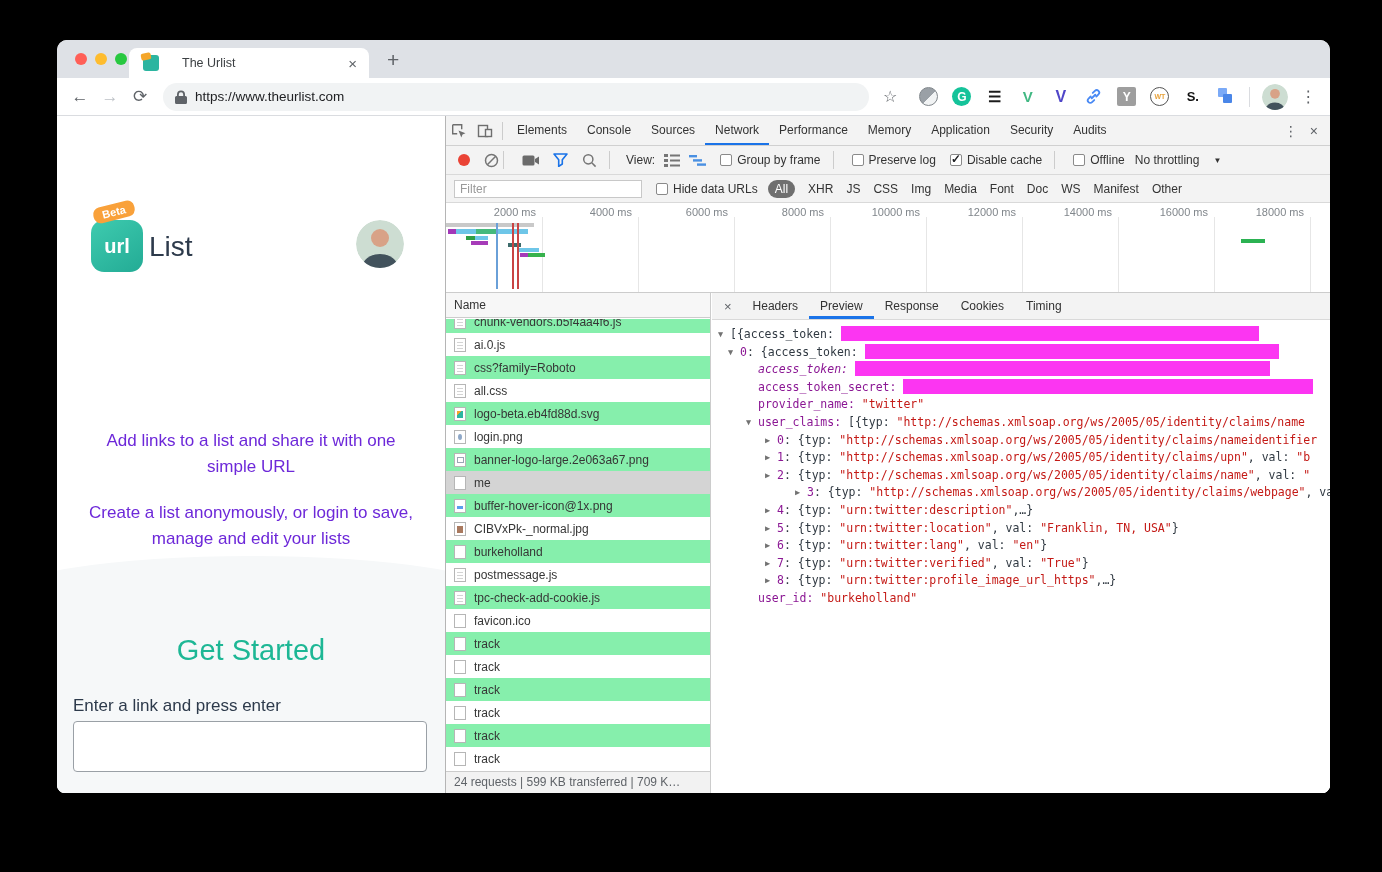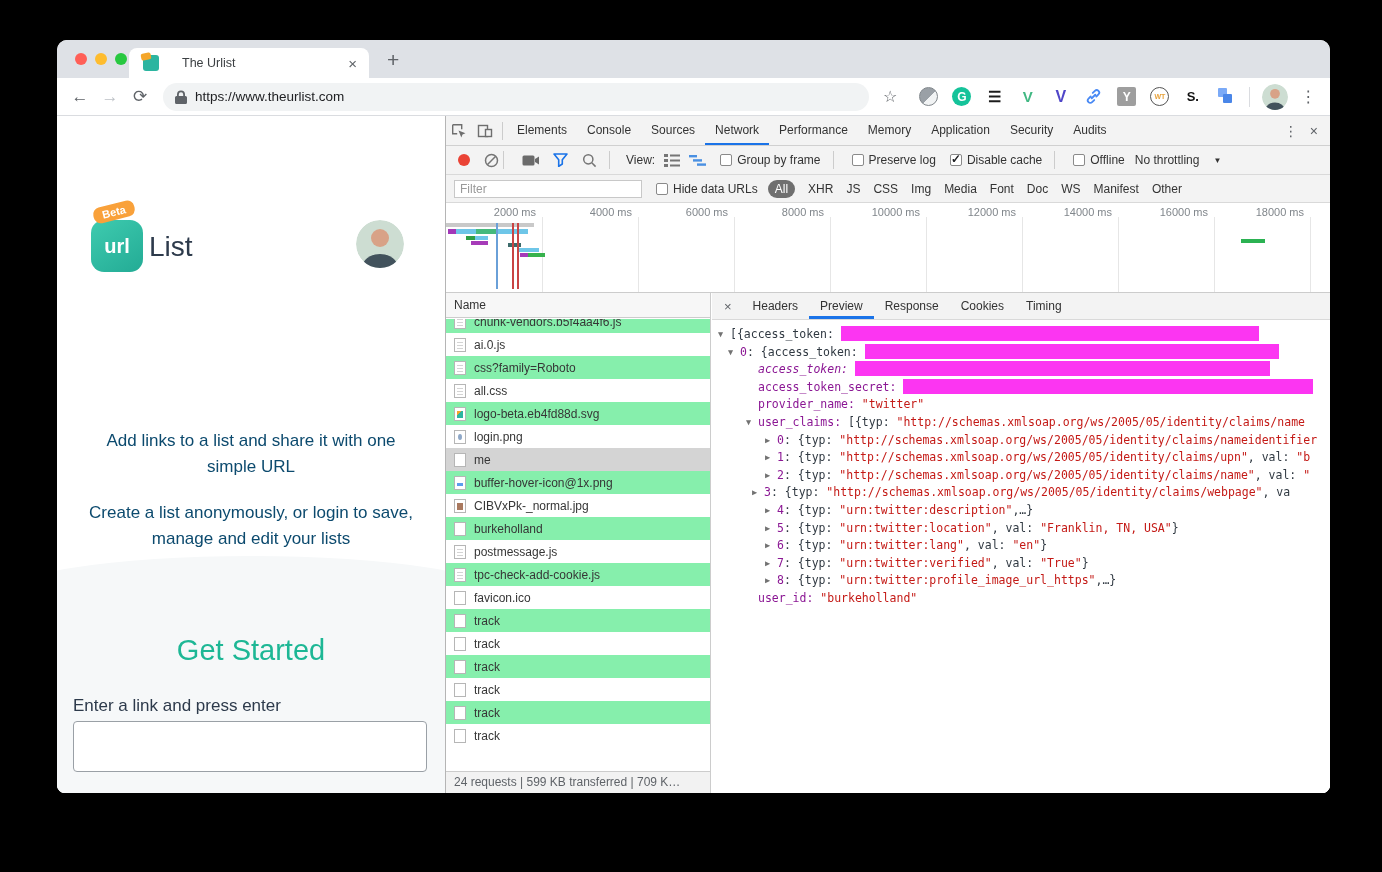--- a/index.html
+++ b/index.html
@@ -44,21 +44,21 @@
   .menu-dots{margin-left:12px;font-size:16px;color:#5f6368;letter-spacing:0;}
   
   .page{position:absolute;left:0;top:76px;width:388px;height:677px;background:#fff;overflow:hidden;}
   .logo{position:absolute;left:34px;top:96px;display:flex;align-items:center;}
   .beta-badge{position:absolute;left:2px;top:-8px;background:#f9a13a;color:#fff;font-size:11px;font-weight:bold;padding:2px 9px;border-radius:7px;transform:rotate(-14deg);z-index:2;}
   .url-square{width:52px;height:52px;margin-top:8px;background:linear-gradient(145deg,#3ecbaf,#23ab95);border-radius:13px;color:#fff;font-size:20px;font-weight:bold;display:flex;align-items:center;justify-content:center;}
   .list-word{margin-left:6px;margin-top:10px;font-size:28px;color:#2d3a4b;font-weight:500;}
   .page-avatar{position:absolute;left:299px;top:104px;width:48px;height:48px;}
   .hero{position:absolute;left:0;top:208px;width:100%;text-align:center;font-size:29px;line-height:39px;font-weight:500;color:#2d3748;}
   .teal{color:#2cb696;}
-  .sub{position:absolute;left:24px;width:340px;text-align:center;font-size:17px;line-height:26px;color:#0c4a6e;}
+  .sub{position:absolute;left:24px;width:340px;text-align:center;font-size:17px;line-height:26px;color:#6d28d9;}
   .sub1{top:312px;}
   .sub2{top:384px;}
   .hero-curve{position:absolute;left:-15%;top:440px;width:130%;height:80px;background:#f6f8f9;border-radius:100% 100% 0 0;}
   .section-fill{position:absolute;left:0;top:505px;width:100%;height:172px;background:#f6f8f9;}
   .get-started{position:absolute;left:0;top:518px;width:100%;text-align:center;font-size:29px;font-weight:500;color:#1db795;}
   .link-label{position:absolute;left:16px;top:580px;font-size:17px;color:#2d3a4b;}
   .link-input{position:absolute;left:16px;top:605px;width:354px;height:51px;background:#fff;border:1px solid #9aa0a6;border-radius:4px;}
   
   .devtools{position:absolute;left:388px;top:76px;width:885px;height:677px;background:#fff;border-left:1px solid #b5b5b5;font-size:12px;color:#333;}
   .dt-tabbar{position:absolute;left:0;top:0;width:100%;height:30px;background:#f3f3f3;border-bottom:1px solid #d0d0d0;display:flex;align-items:center;}
@@ -377,20 +377,24 @@
               <div class="req-name">all.css</div>
             </div>
             <div class="req-row alt">
               <div class="file-icon image-logo"></div>
               <div class="req-name">logo-beta.eb4fd88d.svg</div>
             </div>
             <div class="req-row">
               <div class="file-icon image-circle"></div>
               <div class="req-name">login.png</div>
             </div>
+            <div class="req-row alt">
+              <div class="file-icon image-banner"></div>
+              <div class="req-name">banner-logo-large.2e063a67.png</div>
+            </div>
             <div class="req-row selected">
               <div class="file-icon doc"></div>
               <div class="req-name">me</div>
             </div>
             <div class="req-row alt">
               <div class="file-icon image-buffer"></div>
               <div class="req-name">buffer-hover-icon@1x.png</div>
             </div>
             <div class="req-row">
               <div class="file-icon image-avatar"></div>
@@ -453,21 +457,21 @@
         <div class="preview-tree">
             <div class="tree-row" style="padding-left: 6px;"><span class="arrow">▼</span><span class="seg-plain">[{access_token: </span><span class="redact" style="width: 418px;"></span></div>
             <div class="tree-row" style="padding-left: 16px;"><span class="arrow">▼</span><span class="seg-key">0</span><span class="seg-plain">: {access_token: </span><span class="redact" style="width: 414px;"></span></div>
             <div class="tree-row" style="padding-left: 34px; font-style: italic;"><span class="arrow"></span><span class="seg-key">access_token: </span><span class="redact" style="width: 415px;"></span></div>
             <div class="tree-row" style="padding-left: 34px;"><span class="arrow"></span><span class="seg-key">access_token_secret: </span><span class="redact" style="width: 410px;"></span></div>
             <div class="tree-row" style="padding-left: 34px;"><span class="arrow"></span><span class="seg-key">provider_name: </span><span class="seg-str">"twitter"</span></div>
             <div class="tree-row" style="padding-left: 34px;"><span class="arrow">▼</span><span class="seg-key">user_claims: </span><span class="seg-plain">[{typ: </span><span class="seg-str">"http://schemas.xmlsoap.org/ws/2005/05/identity/claims/name</span></div>
             <div class="tree-row" style="padding-left: 53px;"><span class="arrow">▶</span><span class="seg-key">0</span><span class="seg-plain">: {typ: </span><span class="seg-str">"http://schemas.xmlsoap.org/ws/2005/05/identity/claims/nameidentifier</span></div>
             <div class="tree-row" style="padding-left: 53px;"><span class="arrow">▶</span><span class="seg-key">1</span><span class="seg-plain">: {typ: </span><span class="seg-str">"http://schemas.xmlsoap.org/ws/2005/05/identity/claims/upn"</span><span class="seg-plain">, val: </span><span class="seg-str">"b</span></div>
             <div class="tree-row" style="padding-left: 53px;"><span class="arrow">▶</span><span class="seg-key">2</span><span class="seg-plain">: {typ: </span><span class="seg-str">"http://schemas.xmlsoap.org/ws/2005/05/identity/claims/name"</span><span class="seg-plain">, val: </span><span class="seg-str">"</span></div>
-            <div class="tree-row" style="padding-left: 40px;"><span class="arrow">▶</span><span class="seg-key">3</span><span class="seg-plain">: {typ: </span><span class="seg-str">"http://schemas.xmlsoap.org/ws/2005/05/identity/claims/webpage"</span><span class="seg-plain">, va</span></div>
+            <div class="tree-row" style="padding-left: 83px;"><span class="arrow">▶</span><span class="seg-key">3</span><span class="seg-plain">: {typ: </span><span class="seg-str">"http://schemas.xmlsoap.org/ws/2005/05/identity/claims/webpage"</span><span class="seg-plain">, va</span></div>
             <div class="tree-row" style="padding-left: 53px;"><span class="arrow">▶</span><span class="seg-key">4</span><span class="seg-plain">: {typ: </span><span class="seg-str">"urn:twitter:description"</span><span class="seg-plain">,…}</span></div>
             <div class="tree-row" style="padding-left: 53px;"><span class="arrow">▶</span><span class="seg-key">5</span><span class="seg-plain">: {typ: </span><span class="seg-str">"urn:twitter:location"</span><span class="seg-plain">, val: </span><span class="seg-str">"Franklin, TN, USA"</span><span class="seg-plain">}</span></div>
             <div class="tree-row" style="padding-left: 53px;"><span class="arrow">▶</span><span class="seg-key">6</span><span class="seg-plain">: {typ: </span><span class="seg-str">"urn:twitter:lang"</span><span class="seg-plain">, val: </span><span class="seg-str">"en"</span><span class="seg-plain">}</span></div>
             <div class="tree-row" style="padding-left: 53px;"><span class="arrow">▶</span><span class="seg-key">7</span><span class="seg-plain">: {typ: </span><span class="seg-str">"urn:twitter:verified"</span><span class="seg-plain">, val: </span><span class="seg-str">"True"</span><span class="seg-plain">}</span></div>
             <div class="tree-row" style="padding-left: 53px;"><span class="arrow">▶</span><span class="seg-key">8</span><span class="seg-plain">: {typ: </span><span class="seg-str">"urn:twitter:profile_image_url_https"</span><span class="seg-plain">,…}</span></div>
             <div class="tree-row" style="padding-left: 34px;"><span class="arrow"></span><span class="seg-key">user_id: </span><span class="seg-str">"burkeholland"</span></div>
           </div>
       </div>
     </div>
 

